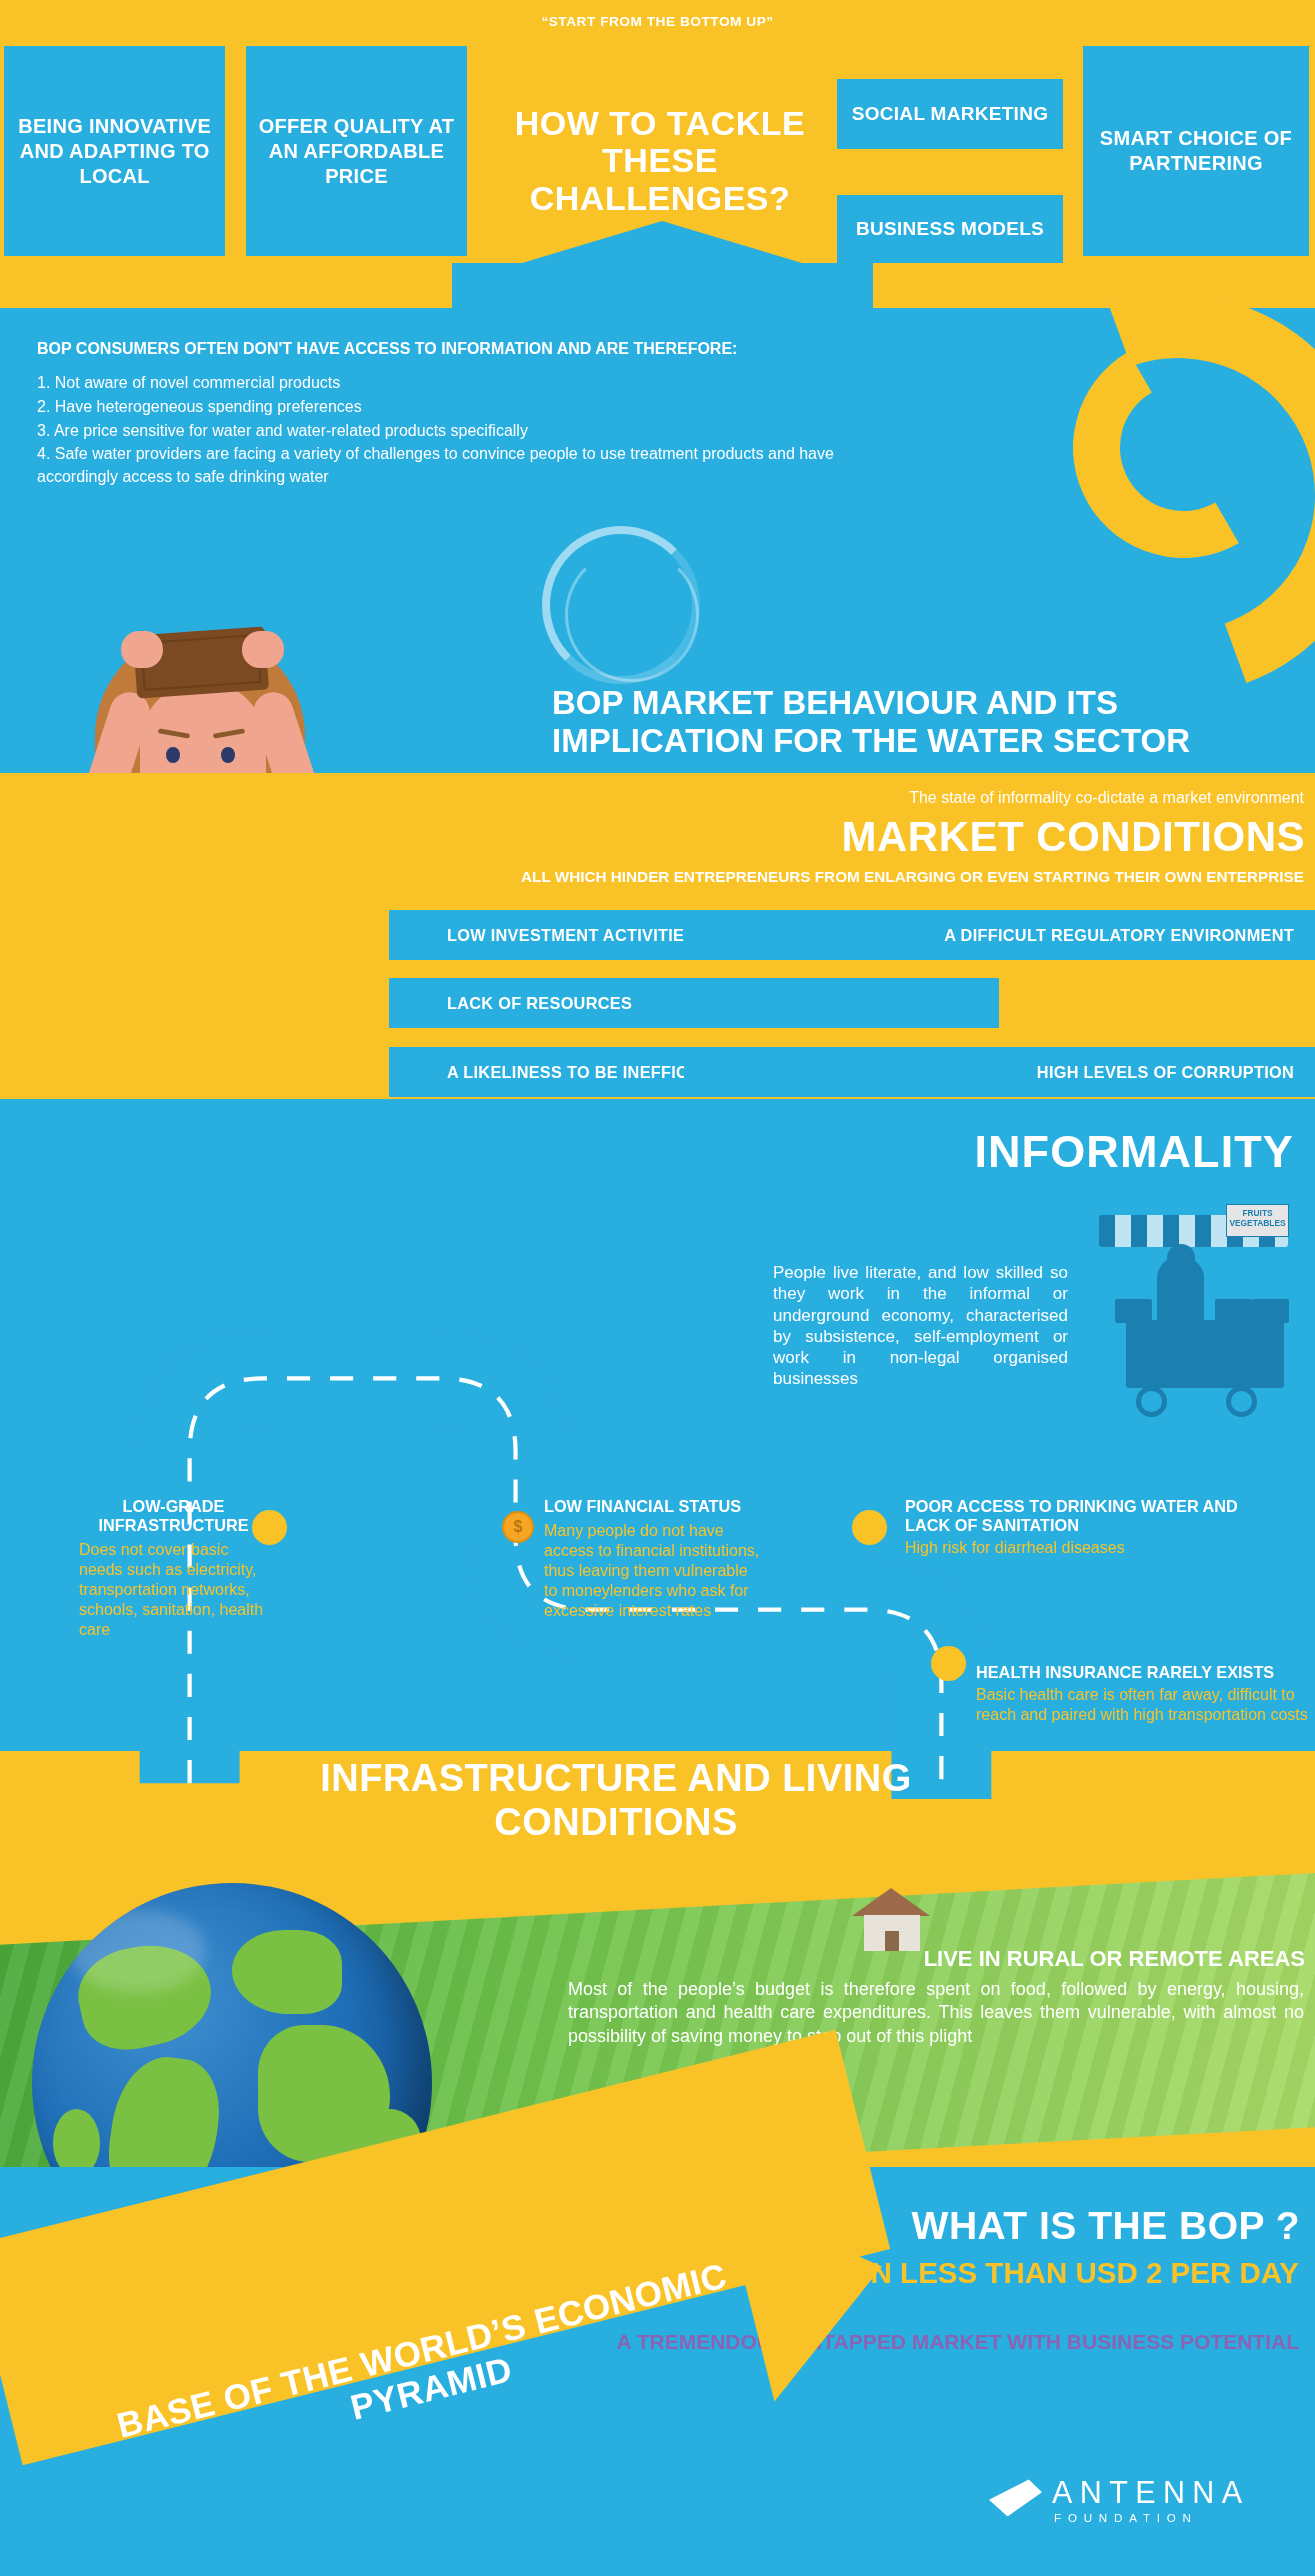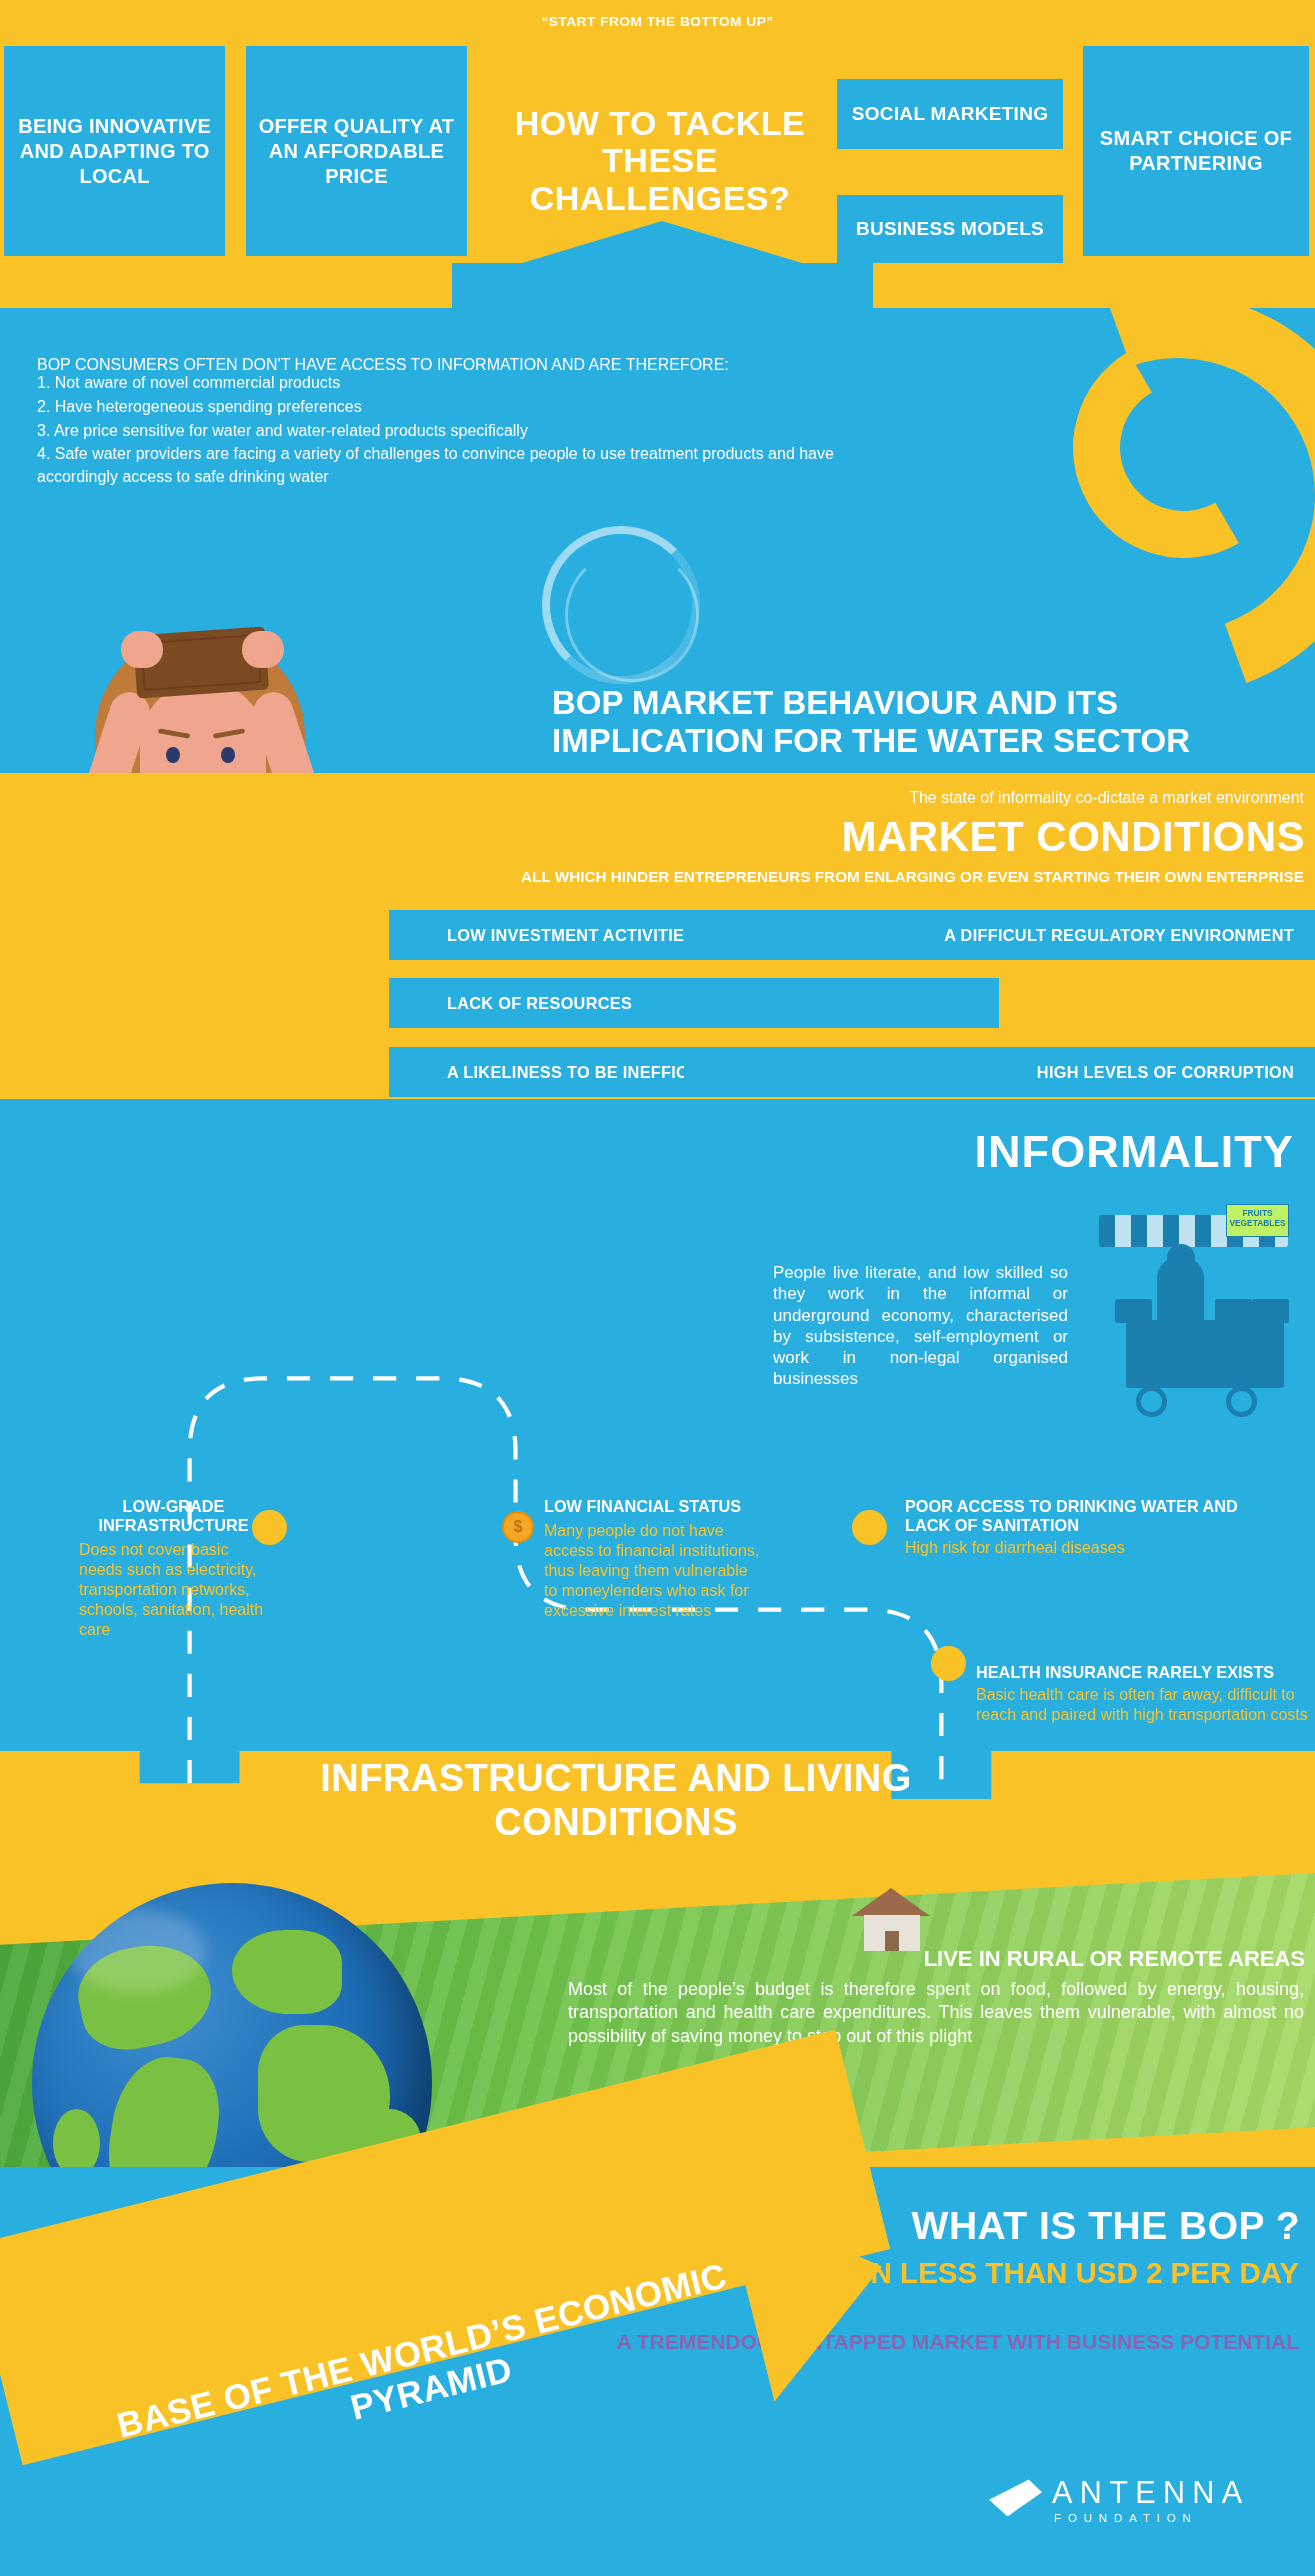--- a/index.html
+++ b/index.html
@@ -52,21 +52,21 @@
   
   #swirl1 { position:absolute; right:-63px; top:295px; width:400px; height:400px;
             border:63px solid #f9c328; border-radius:50%;
             border-left-color:transparent; border-bottom-color:transparent; transform:rotate(25deg); }
   #swirl2 { position:absolute; right:21px; top:337px; width:221px; height:221px;
             border:47px solid #f9c328; border-radius:50%;
             border-right-color:transparent; border-top-color:transparent; transform:rotate(15deg); }
 
   #bop-access-title {
     position:absolute; left:37px; top:339px; width:842px;
-    color:#ffffff; font-weight:normal; font-size:16px; line-height:1.3; text-transform:uppercase;margin-top:16px;
+    color:#ffffff; font-weight:bold; font-size:16px; line-height:1.3; text-transform:uppercase;
   }
   #bop-access-list {
     position:absolute; left:37px; top:372px; width:821px;
     color:#ffffff; font-size:16px; line-height:1.42;
   }
   #bop-access-list div { margin-bottom:1.1px; }
 
   
   #splash {
     position:absolute; left:542px; top:526px; width:158px; height:158px;
@@ -142,21 +142,21 @@
     color:#ffffff; font-weight:bold; font-size:45px; text-transform:uppercase; text-align:right; letter-spacing:1.1px;
   }
   #inf-text {
     position:absolute; left:773px; top:1262px; width:295px;
     color:#ffffff; font-size:17px; line-height:1.25; text-align:justify;
   }
   
   #stall { position:absolute; left:1094px; top:1199px; width:205px; height:221px; }
   .stall-roof { position:absolute; left:5.3px; top:16px; width:189px; height:32px;
      background:repeating-linear-gradient(90deg,#1b7fb0 0 16px,#bfe3f3 16px 32px); border-radius:3.2px; }
-  .stall-sign { position:absolute; left:132px; top:5.3px; width:63px; height:33px; background:#bef264; border:1.6px solid #1b7fb0; }
+  .stall-sign { position:absolute; left:132px; top:5.3px; width:63px; height:33px; background:#e5e5e5; border:1.6px solid #1b7fb0; }
   .stall-sign span { display:block; font-size:8.4px; font-weight:bold; color:#1b7fb0; text-align:center; line-height:1.1; padding-top:4.2px; }
   .stall-body { position:absolute; left:32px; top:121px; width:158px; height:68px; background:#1b7fb0; border-radius:3.2px; }
   .stall-wheel { position:absolute; bottom:3.2px; width:30.5px; height:30.5px; border:5.3px solid #1b7fb0; border-radius:50%; background:#29aee0; }
   .stall-wheel.w1 { left:42px; } .stall-wheel.w2 { left:132px; }
   .stall-person { position:absolute; left:63px; top:58px; width:47px; height:68px; background:#1b7fb0; border-radius:21px 21px 5.3px 5.3px; }
   .stall-head { position:absolute; left:73px; top:45px; width:28px; height:28px; background:#1b7fb0; border-radius:50%; }
   .stall-crate { position:absolute; top:100px; width:37px; height:24px; background:#1b7fb0; border-radius:2.1px; }
   .stall-crate.c1{left:21px;} .stall-crate.c2{left:121px;} .stall-crate.c3{left:158px;}
 
   

